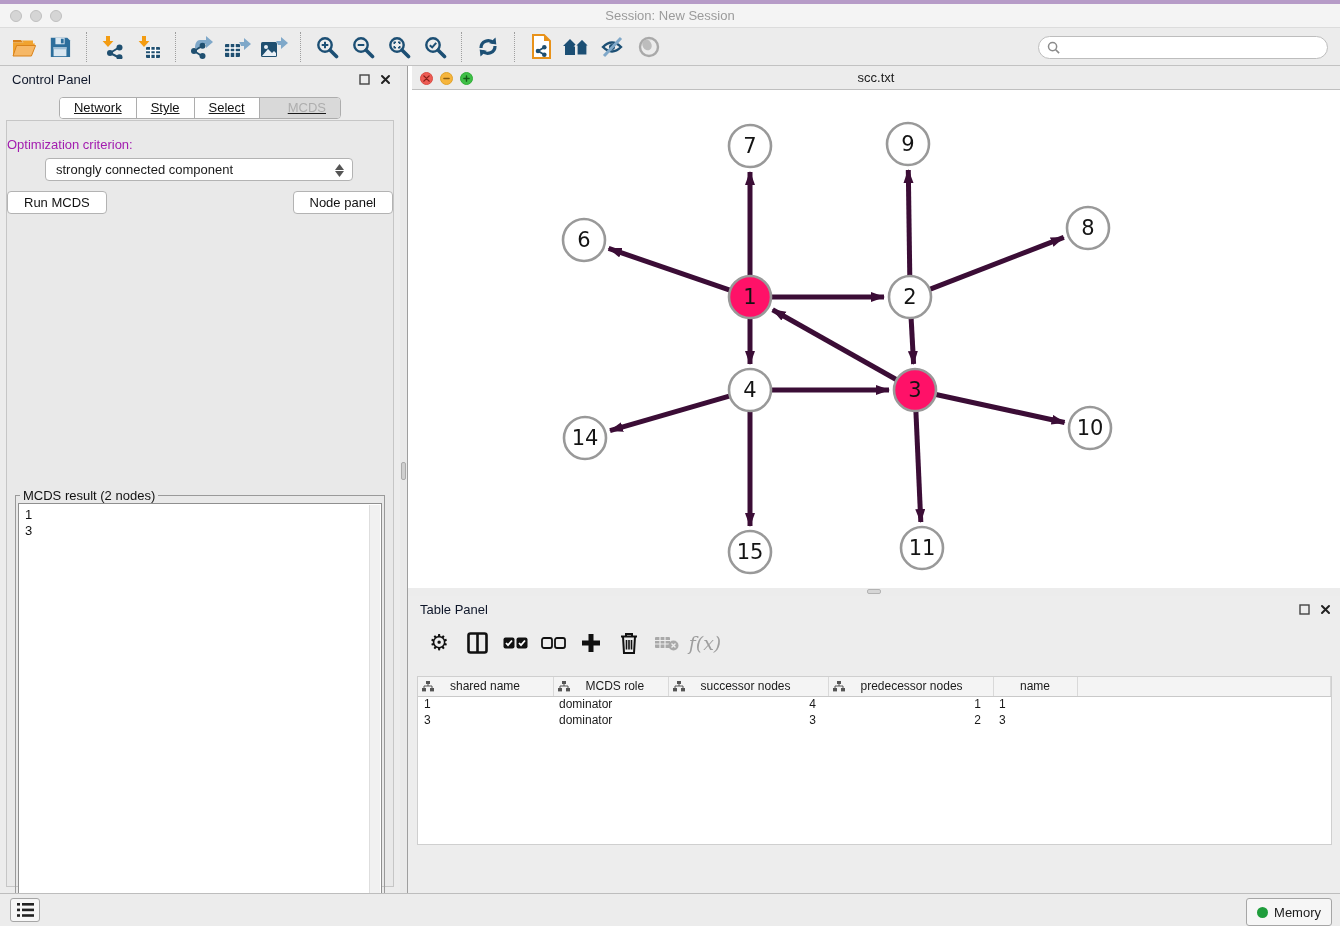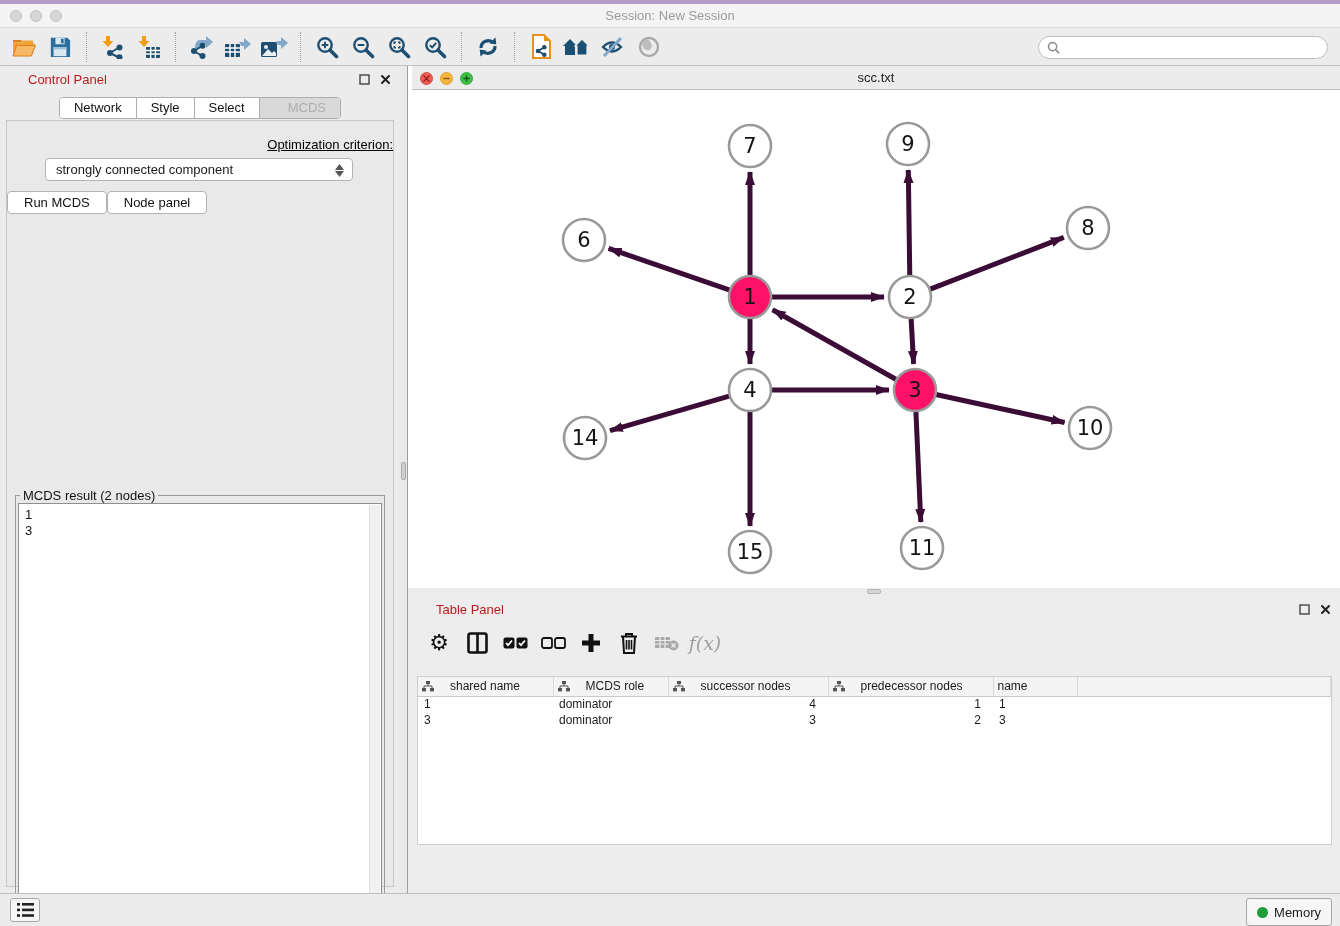--- a/index.html
+++ b/index.html
@@ -16,33 +16,33 @@
   .tl { width:12px; height:12px; border-radius:50%; background:#d5d5d5; border:1px solid #c0c0c0; display:flex; align-items:center; justify-content:center; }
   .win-title { position:absolute; left:0; right:0; top:0; height:24px; line-height:24px; text-align:center; color:#9b9b9b; font-size:13px; }
   
   .toolbar { position:absolute; top:29px; left:0; right:0; height:37px; background:#ececec; border-bottom:1px solid #c2c2c2; display:flex; align-items:center; padding-left:6px; }
   .tb-btn { width:36px; height:32px; display:flex; align-items:center; justify-content:center; }
   .tb-sep { width:1px; height:30px; border-left:1px dotted #9f9f9f; margin:0 8px; }
   .search-wrap { position:absolute; right:12px; top:7px; width:290px; height:23px; background:#fff; border:1px solid #bdbdbd; border-radius:12px; display:flex; align-items:center; padding-left:8px; }
   .search-input { border:none; outline:none; flex:1; height:19px; font-size:12px; background:transparent; font-family:"Liberation Sans",sans-serif; }
   
   .control-panel { position:absolute; left:0; top:66px; width:400px; bottom:33px; background:#ececec; }
-  .panel-header { position:absolute; top:0; left:0; right:0; height:28px; line-height:28px; padding-left:28px; font-size:13px; color:#b91c1c; }
+  .panel-header { position:absolute; top:0; left:0; right:0; height:28px; line-height:28px; padding-left:12px; font-size:13px; color:#0f172a; }
   .panel-header-icons { position:absolute; right:8px; top:7px; display:flex; gap:8px; }
   .ph-ic { width:13px; height:13px; display:flex; align-items:center; justify-content:center; }
-  .cp-tabs { position:absolute; top:31px; left:0; right:0; display:flex; justify-content:center; }
+  .cp-tabs { position:absolute; top:31px; left:0; right:0; display:flex; justify-content:center;text-decoration:underline; }
   .seg { display:flex; border:1px solid #adadad; border-radius:4px; overflow:hidden; background:#fff; height:22px; }
   .seg-tab { padding:0 14px; line-height:20px; font-size:13px; background:#fff; color:#111; border-right:1px solid #adadad; white-space:nowrap; }
   .seg-tab:last-child { border-right:none; }
   .seg-tab.seg-off { background:#d9d9d9; color:#aeaeae;padding-left:28px; }
   .cp-pane { position:absolute; top:54px; left:6px; right:6px; bottom:6px; background:#e9e9e9; border:1px solid #c6c6c6; }
-  .opt-label { position:absolute; top:16px; left:0; right:0; text-align:right; font-size:13px; color:#000000;text-decoration:underline; }
+  .opt-label { position:absolute; top:16px; left:0; right:0; text-align:left; font-size:13px; color:#a21caf; }
   .dropdown { position:absolute; top:37px; left:38px; right:40px; height:23px; background:#fff; border:1px solid #b3b3b3; border-radius:4px; display:flex; align-items:center; padding-left:10px; font-size:13px; }
   .dd-stepper { position:absolute; right:6px; top:2px; width:14px; height:18px; display:flex; flex-direction:column; align-items:center; justify-content:center; gap:1px; }
-  .cp-buttons { position:absolute; top:70px; left:0; right:0; display:flex; justify-content:flex-start; }
+  .cp-buttons { position:absolute; top:70px; left:0; right:0; display:flex; justify-content:space-between; }
   .btn { height:23px; padding:0 16px; background:#fff; border:1px solid #b3b3b3; border-radius:4px; font-size:13px; line-height:21px; color:#111; }
   .result-box { position:absolute; top:374px; left:8px; right:8px; height:478px; border:1px solid #9a9a9a; }
   .result-legend { position:absolute; top:-8px; left:4px; background:#e9e9e9; padding:0 3px; font-size:13px; color:#111; }
   .result-area { position:absolute; top:7px; left:2px; right:2px; bottom:2px; background:#fff; border:1px solid #8f8f8f; padding:3px 6px; font-size:13px; line-height:16px; color:#111; }
   .result-scroll { position:absolute; top:1px; bottom:1px; right:1px; width:11px; background:#f1f1f1; border-left:1px solid #dedede; }
   
   .v-splitter { position:absolute; left:400px; width:8px; top:66px; bottom:33px; background:#e9e9e9; border-right:1px solid #9e9e9e; }
   .v-handle { position:absolute; left:1px; top:396px; width:5px; height:18px; background:#cfcfcf; border:1px solid #ababab; border-radius:2px; }
   .h-splitter { position:absolute; left:408px; right:0; top:588px; height:8px; background:#ececec; }
   .h-handle { position:absolute; left:50%; top:1px; width:14px; height:5px; margin-left:-7px; background:#d6d6d6; border:1px solid #b3b3b3; border-radius:2px; }
@@ -59,21 +59,21 @@
   
   .table-panel { position:absolute; left:408px; right:0; top:596px; bottom:33px; background:#ededed; }
   .tp-toolbar { position:absolute; top:28px; left:12px; height:38px; display:flex; align-items:center; gap:0; }
   .tp-btn { width:38px; height:34px; display:flex; align-items:center; justify-content:center; }
   .gear-glyph { font-family:"DejaVu Sans",sans-serif; font-size:22px; color:#111; line-height:1; }
   .fx-glyph { font-family:"DejaVu Serif",serif; font-style:italic; font-size:19px; color:#9e9e9e; }
   .tp-tablewrap { position:absolute; top:80px; left:9px; right:8px; height:169px; background:#fff; border:1px solid #cfcfcf; overflow:hidden; }
   table.node-table { border-collapse:collapse; table-layout:fixed; width:100%; font-size:12px; }
   table.node-table th { height:19px; background:#f4f4f4; border-right:1px solid #d9d9d9; border-bottom:1px solid #c9c9c9; font-weight:normal; text-align:left; padding:0 4px; white-space:nowrap; overflow:hidden; }
   table.node-table th .th-inner { display:flex; align-items:center; gap:16px; justify-content:flex-start; }
-  table.node-table th.center .th-inner { justify-content:flex-start; }
+  table.node-table th.center .th-inner { justify-content:center; }
   table.node-table td { height:16px; padding:0 12px 0 6px; white-space:nowrap; overflow:hidden; }
   td.al { text-align:left; padding-left:6px; }
   td.ar { text-align:right; padding-right:14px; }
   .tp-tabs { position:absolute; bottom:6px; left:0; right:0; display:flex; justify-content:center; }
   
   .status-bar { position:absolute; left:0; right:0; bottom:0; height:33px; background:#ececec; border-top:1px solid #bdbdbd; }
   .sb-left-btn { position:absolute; left:10px; top:4px; width:30px; height:24px; background:#f6f6f6; border:1px solid #a6a6a6; border-radius:3px; display:flex; align-items:center; justify-content:center; }
   .sb-mem-btn { position:absolute; right:8px; top:4px; height:28px; background:#f6f6f6; border:1px solid #a6a6a6; border-radius:3px; display:flex; align-items:center; gap:6px; padding:0 10px; font-size:13px; }
   .mem-dot { width:11px; height:11px; border-radius:50%; background:#1f9d3c; }
   svg { display:block; }

